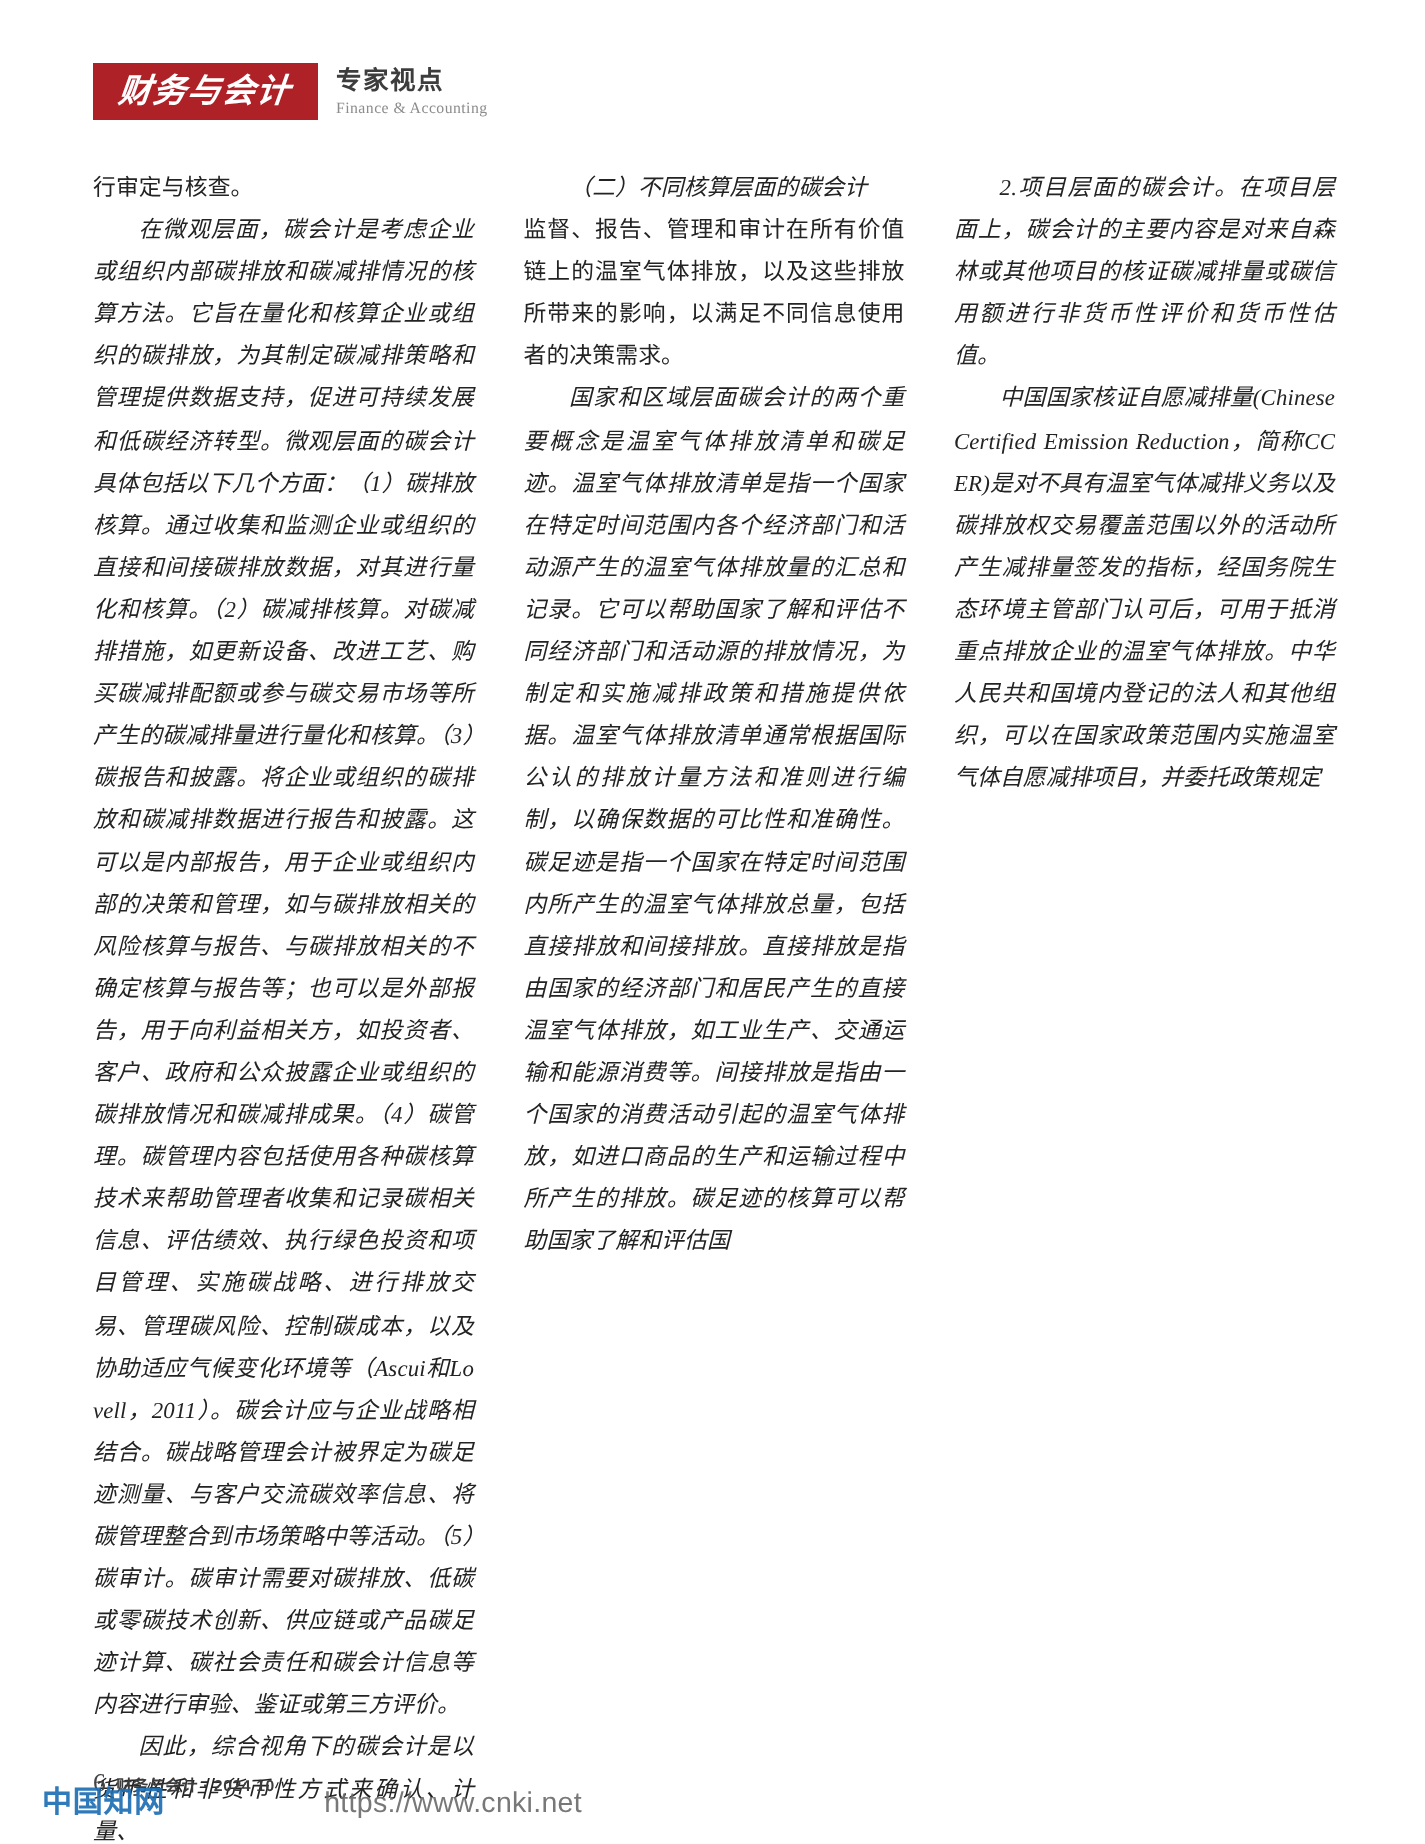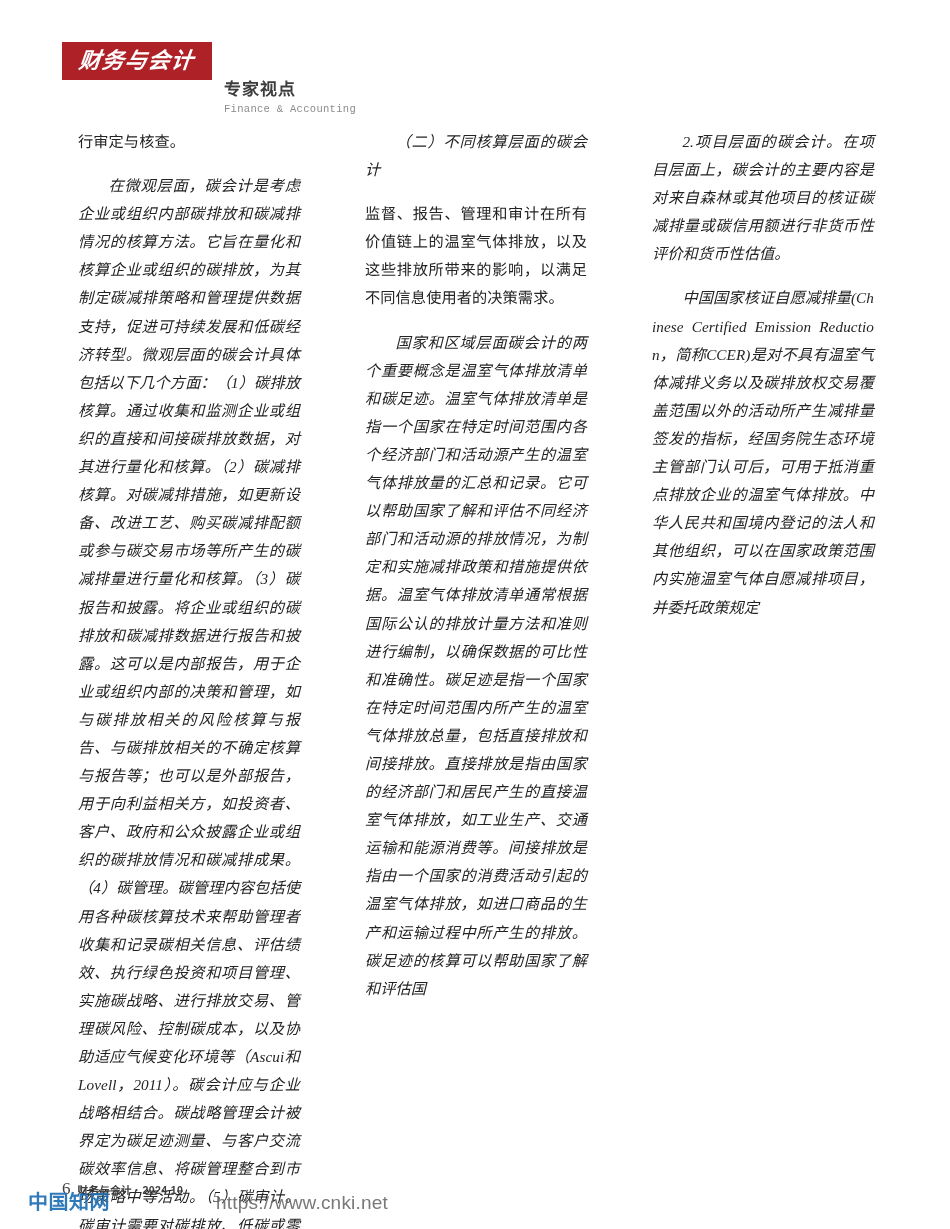--- a/index.html
+++ b/index.html
@@ -47,32 +47,31 @@
     line-height: 1;
     white-space: nowrap;
     transform: skewX(-6deg);
   }
   .masthead-right {
     margin-left: 12px;
     display: flex;
     flex-direction: column;
     justify-content: flex-start;
     padding-top: 1px;
-    margin-top: 36px;
   }
   .masthead-cn {
     font-family: "Liberation Sans", "DejaVu Sans", sans-serif;
     font-size: 17px;
     font-weight: bold;
     color: #3d3d3d;
     line-height: 21px;
     letter-spacing: 1px;
   }
   .masthead-en {
-    font-family: Liberation Mono, monospace;
+    font-family: Liberation Serif, serif;
     font-size: 10.5px;
     color: #8c8c8c;
     line-height: 14px;
     letter-spacing: 0.3px;
     margin-top: 2px;
   }
 
   
   #columns {
     position: absolute;
@@ -85,21 +84,21 @@
   }
   .column {
     width: 254px;
     flex: none;
   }
   .para {
     font-size: 15.2px;
     line-height: 28.1px;
     text-align: justify;
     text-justify: inter-ideograph;
-    margin: 16px;
+    margin: 0;
     color: #232323;
     letter-spacing: 0.1px;
     word-break: break-all;
   }
   .para.indent { text-indent: 2em; font-style: italic; }
   .para.cont   { text-indent: 0; }
 
   
   #footer {
     position: absolute;

